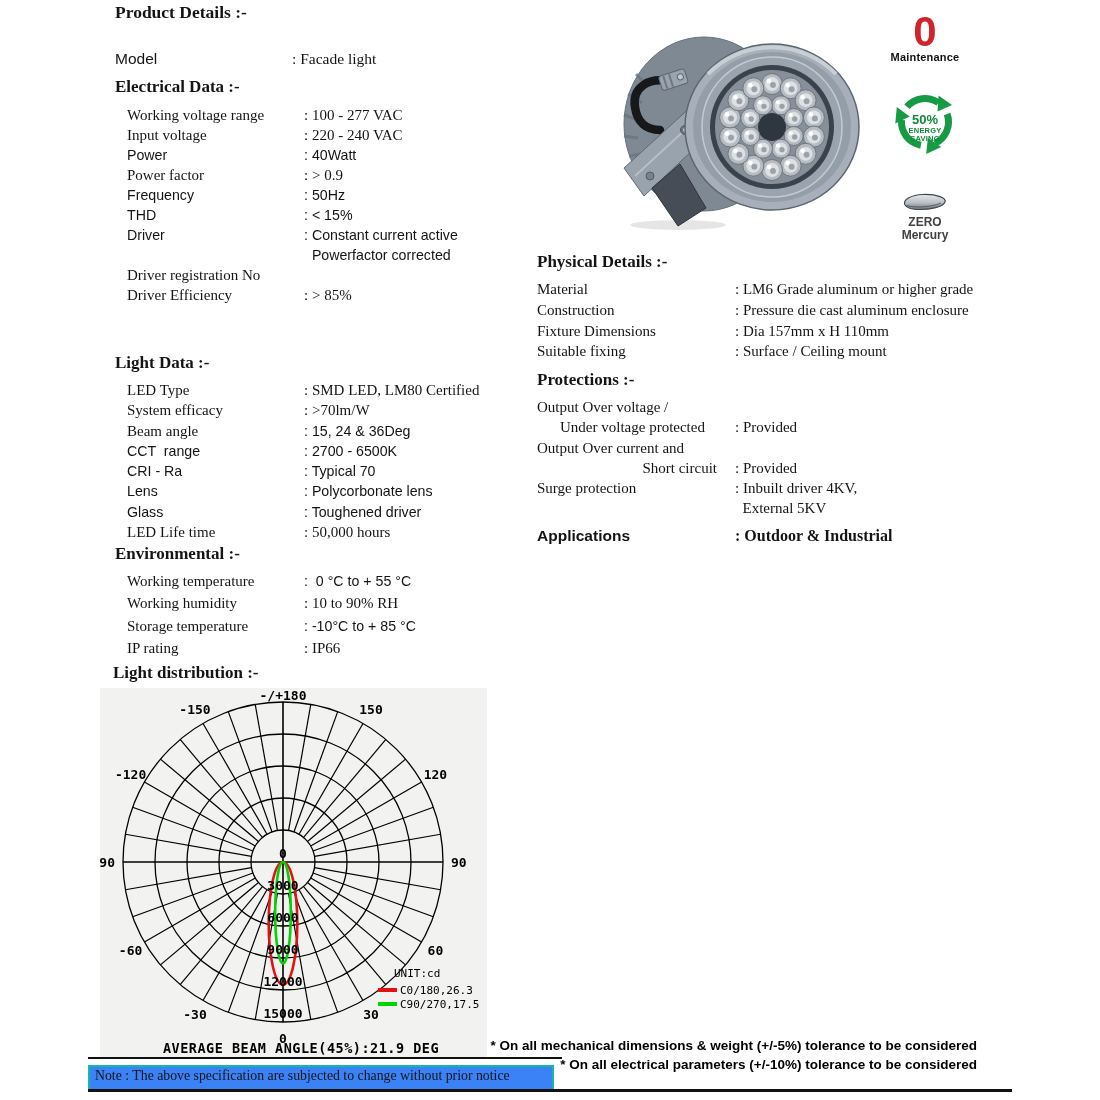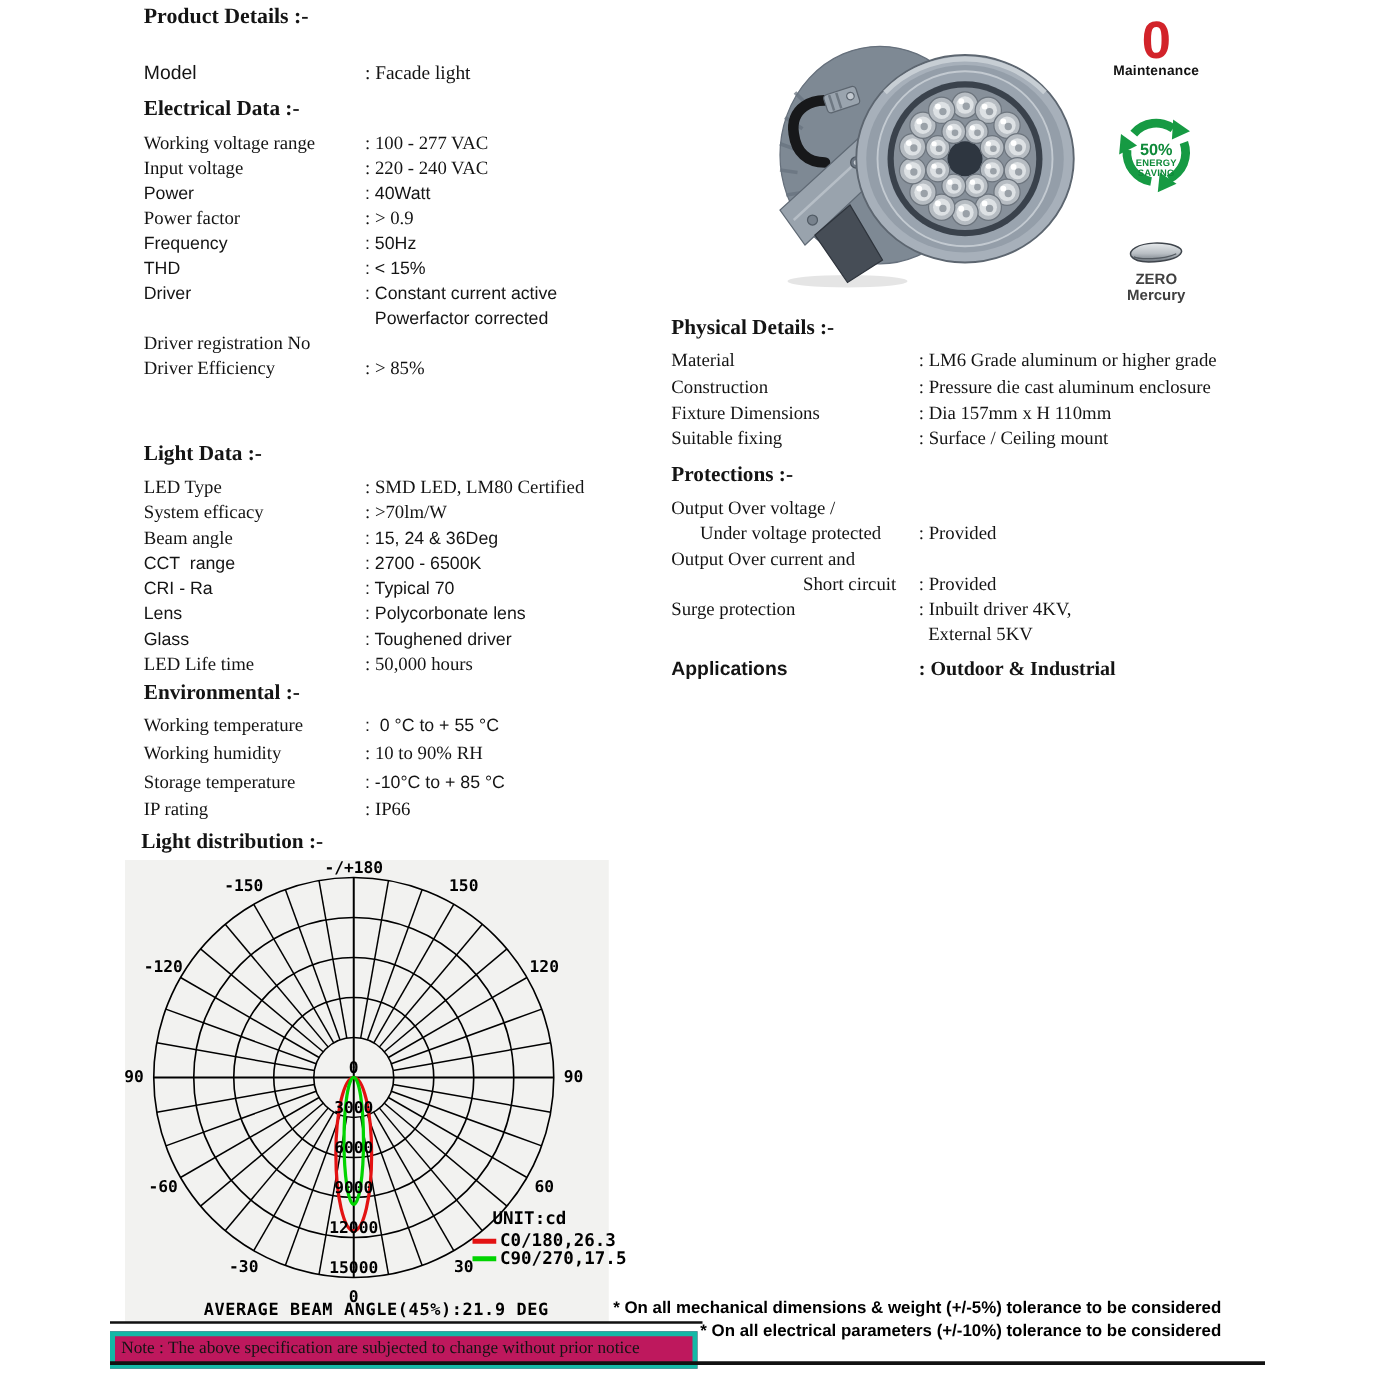--- a/index.html
+++ b/index.html
@@ -5,47 +5,47 @@
   html,body{margin:0;padding:0;}
   body{width:1100px;height:1100px;background:#fff;position:relative;overflow:hidden;
        font-family:"Liberation Serif",serif;color:#141414;}
   .abs{position:absolute;}
   .sec-title{font-weight:bold;font-size:17px;white-space:pre;}
   .rows{margin-top:7px;}
   .spec-row{display:flex;align-items:flex-start;}
   .spec-label{flex:none;font-size:15px;white-space:pre;}
   .spec-value{font-size:15px;white-space:pre;}
   .sans{font-family:"Liberation Sans",sans-serif;font-size:14.2px;}
-  .sec-l .spec-label{width:177px;}
+  .sec-l .spec-label{width:177px;margin-left:12px;}
   .sec-r .spec-label{width:198px;}
   .sec-l .spec-row{line-height:20px;}
   .sec-light .spec-row{line-height:20.3px;}
   .sec-env .spec-row{line-height:22.3px;}
   .sec-phys .spec-row{line-height:20.8px;}
   .sec-prot .spec-row{line-height:20.3px;}
   .spec-row.indent .spec-label{padding-left:23px;box-sizing:border-box;}
   .spec-row.right .spec-label{text-align:right;padding-right:18px;box-sizing:border-box;}
   .app-row{display:flex;font-weight:bold;}
   .app-row .spec-label{width:198px;font-size:15.5px;font-family:"Liberation Sans",sans-serif;}
   .app-row .spec-value{font-size:16px;}
   .m-zero{font-family:"Liberation Sans",sans-serif;font-weight:bold;font-size:42px;line-height:0.9;color:#d2232a;}
   .m-label{font-family:"Liberation Sans",sans-serif;font-weight:bold;font-size:11px;letter-spacing:0.2px;color:#111;}
   .hg-line{font-family:"Liberation Sans",sans-serif;font-weight:bold;font-size:12px;line-height:1.05;color:#404040;}
   .chart-panel{left:100px;top:688px;width:387px;height:370px;background:#f2f2f0;}
   #polar-svg{position:absolute;left:0;top:0;}
   #polar-svg text{font-family:"DejaVu Sans Mono",monospace;font-weight:bold;font-size:13px;fill:#000;}
-  .legend{position:absolute;font-family:"DejaVu Sans Mono",monospace;font-weight:bold;font-size:14px;color:#000;}
+  .legend{position:absolute;font-family:"DejaVu Sans Mono",monospace;font-weight:normal;font-size:11px;color:#000;}
   .legend-unit{margin-left:16px;margin-bottom:3px;}
   .legend-row{display:flex;align-items:center;height:14px;}
   .sw{display:inline-block;width:19px;height:3.5px;margin-right:3px;}
   .chart-caption{position:absolute;font-family:"DejaVu Sans Mono",monospace;font-weight:bold;
                  font-size:13.5px;text-align:center;letter-spacing:0.5px;color:#000;}
   .tol{position:absolute;right:123px;font-family:"Liberation Sans",sans-serif;font-weight:bold;font-size:13.5px;color:#000;}
-  .note-box{position:absolute;left:88px;top:1065px;width:452px;height:20px;border:4px solid #14b8a6;
-            font-size:13.8px;padding:1px 5px;background:#be185d;white-space:pre;}
+  .note-box{position:absolute;left:88px;top:1065px;width:452px;height:20px;border:2px solid #14b8a6;
+            font-size:13.8px;padding:1px 5px;background:#3b82f6;white-space:pre;}
   .hline{position:absolute;background:#111;}
   .e-big{font-family:"Liberation Sans",sans-serif;font-weight:bold;font-size:13px;fill:#0e8a39;text-anchor:middle;}
   .e-small{font-family:"Liberation Sans",sans-serif;font-weight:bold;font-size:7.5px;fill:#0e8a39;text-anchor:middle;letter-spacing:0.2px;}
 </style>
 </head>
 <body>
 
 <div class="abs sec-title" style="left:115px;top:2px;font-size:17.5px">Product Details :-</div>
 
 <div class="abs spec-row" style="left:115px;top:50px">

